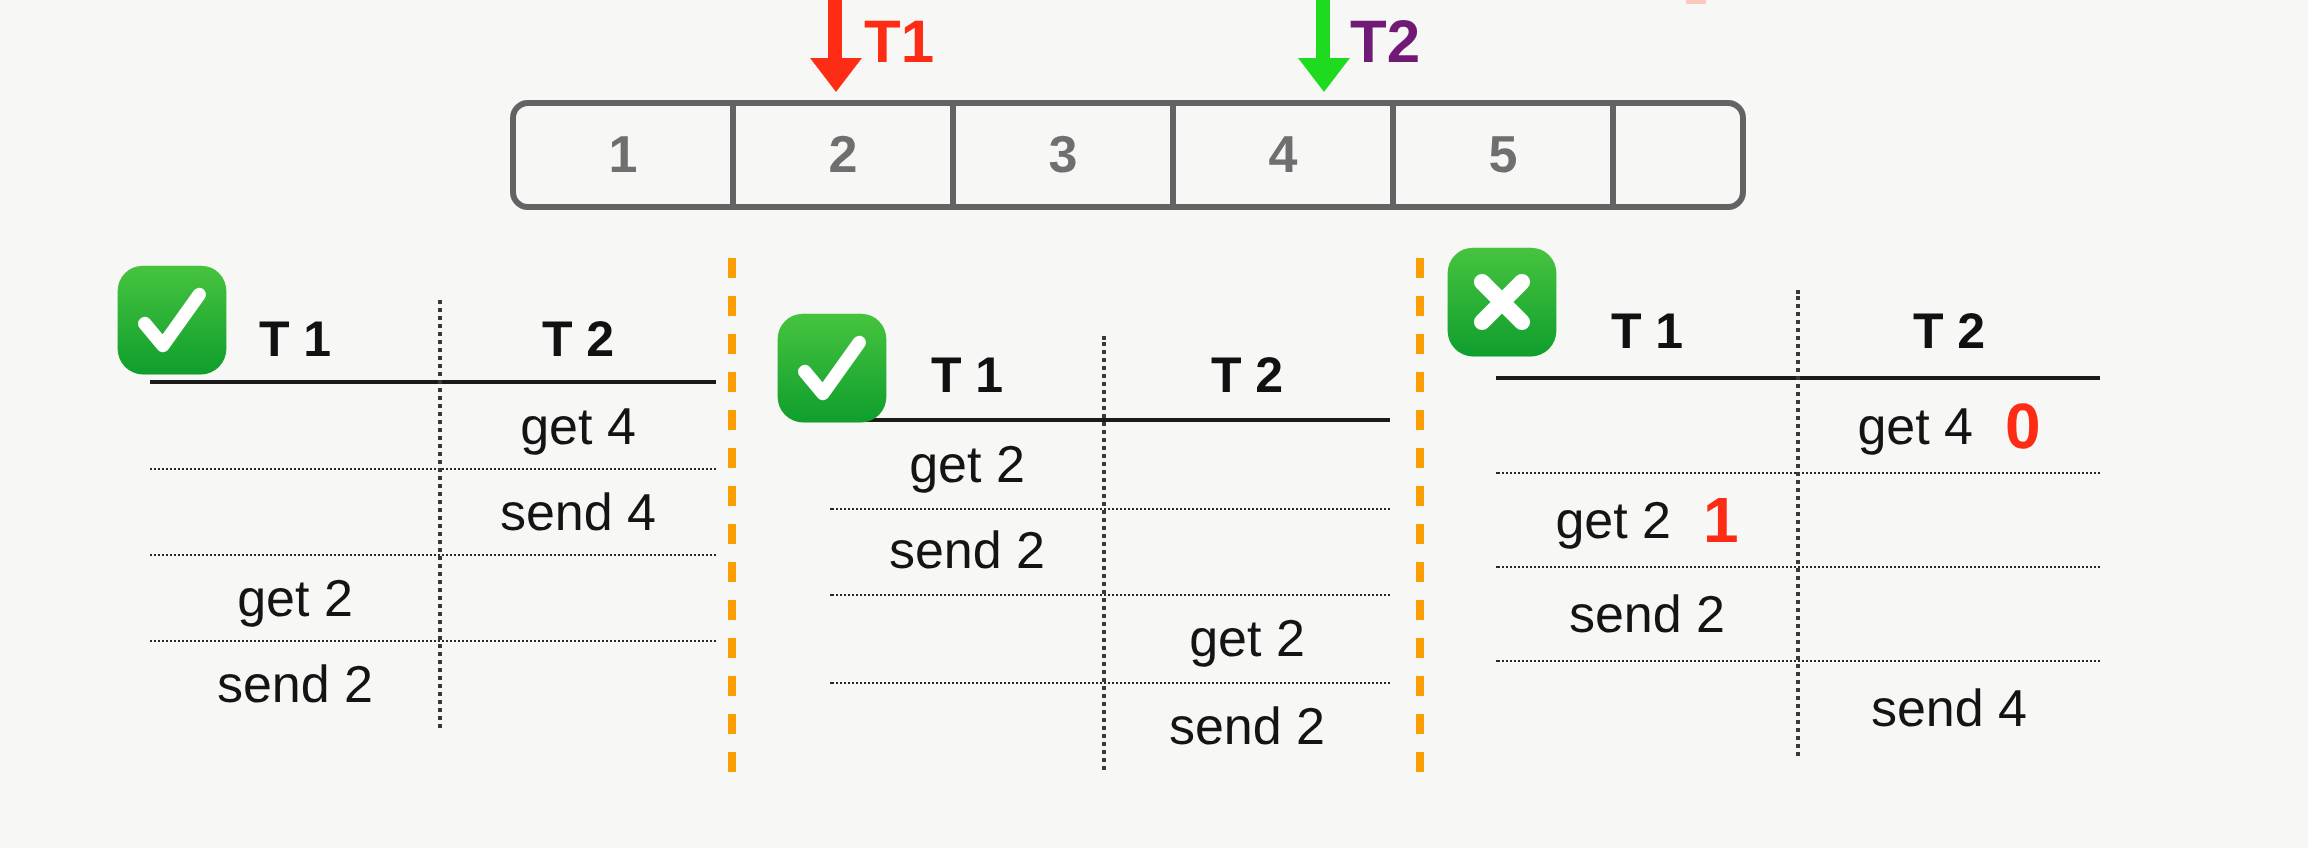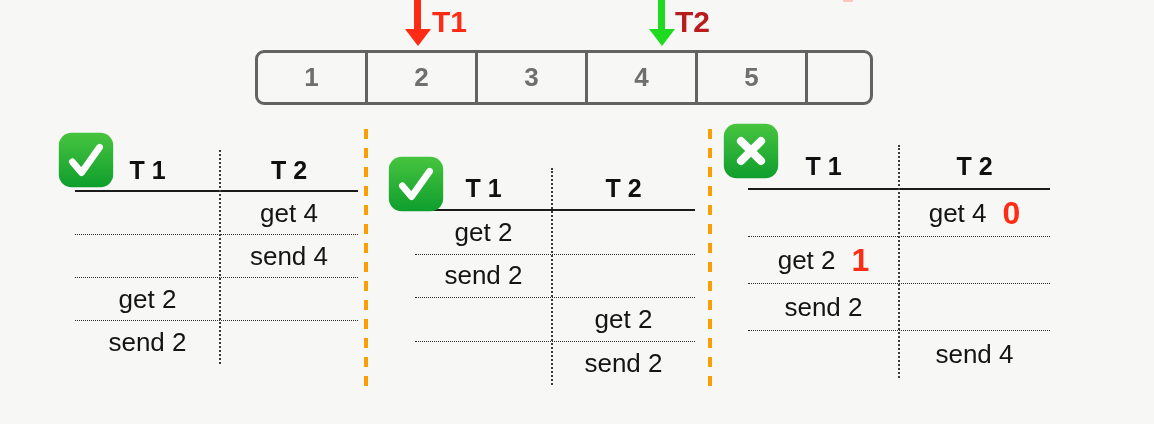--- a/index.html
+++ b/index.html
@@ -8,21 +8,21 @@
 
   
   .shaft{position:absolute;width:7px;height:30px;top:0;}
   .shaft.red{background:#fe2c15;}
   .shaft.green{background:#1fdb1f;}
   .ahead{position:absolute;top:29px;width:0;height:0;border-left:13px solid transparent;border-right:13px solid transparent;}
   .ahead.red{border-top:17px solid #fe2c15;}
   .ahead.green{border-top:17px solid #1fdb1f;}
   .plabel{position:absolute;top:5px;font-size:30px;font-weight:bold;letter-spacing:0px;}
   .plabel.red{color:#fe2c15;}
-  .plabel.green{color:#b91c1c;}
+  .plabel.green{color:#701a75;}
   .artifact{position:absolute;left:843px;top:0;width:10px;height:2px;background:#ffc7c0;}
 
   
   .array{position:absolute;left:255px;top:50px;width:618px;height:55px;border:3px solid #636363;border-radius:9px;display:flex;box-sizing:border-box;background:transparent;}
   .acell{width:110px;box-sizing:border-box;border-right:3px solid #636363;display:flex;align-items:center;justify-content:center;font-size:26px;font-weight:bold;color:#6f6f6f;}
   .acell.last{width:auto;flex:1;border-right:none;}
 
   
   .dashline{position:absolute;top:129px;width:4px;height:266px;background:repeating-linear-gradient(to bottom,#fb9e04 0px,#fb9e04 10px,transparent 10px,transparent 19px);}
 

